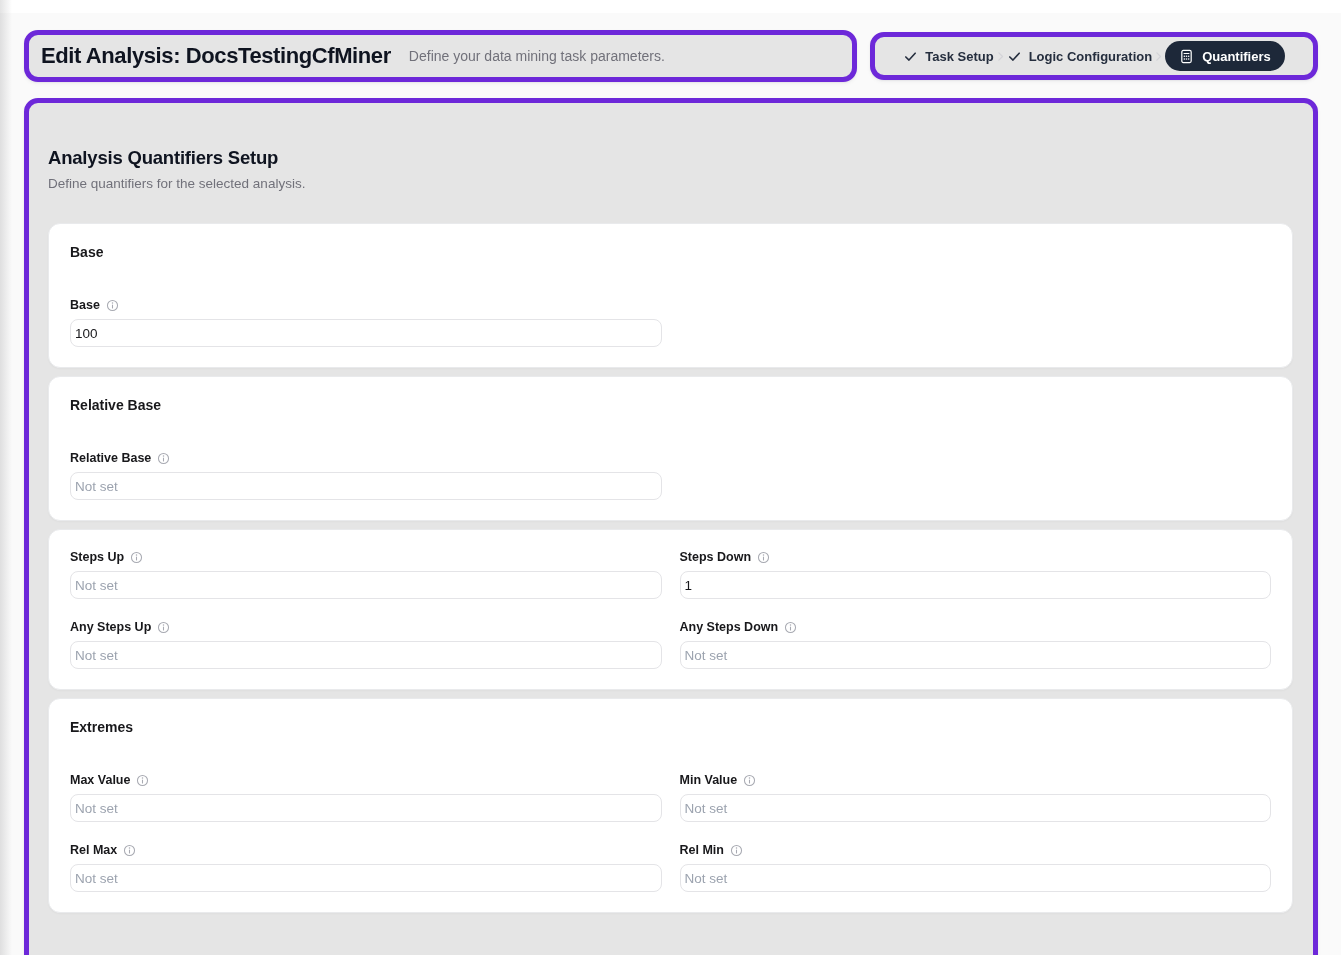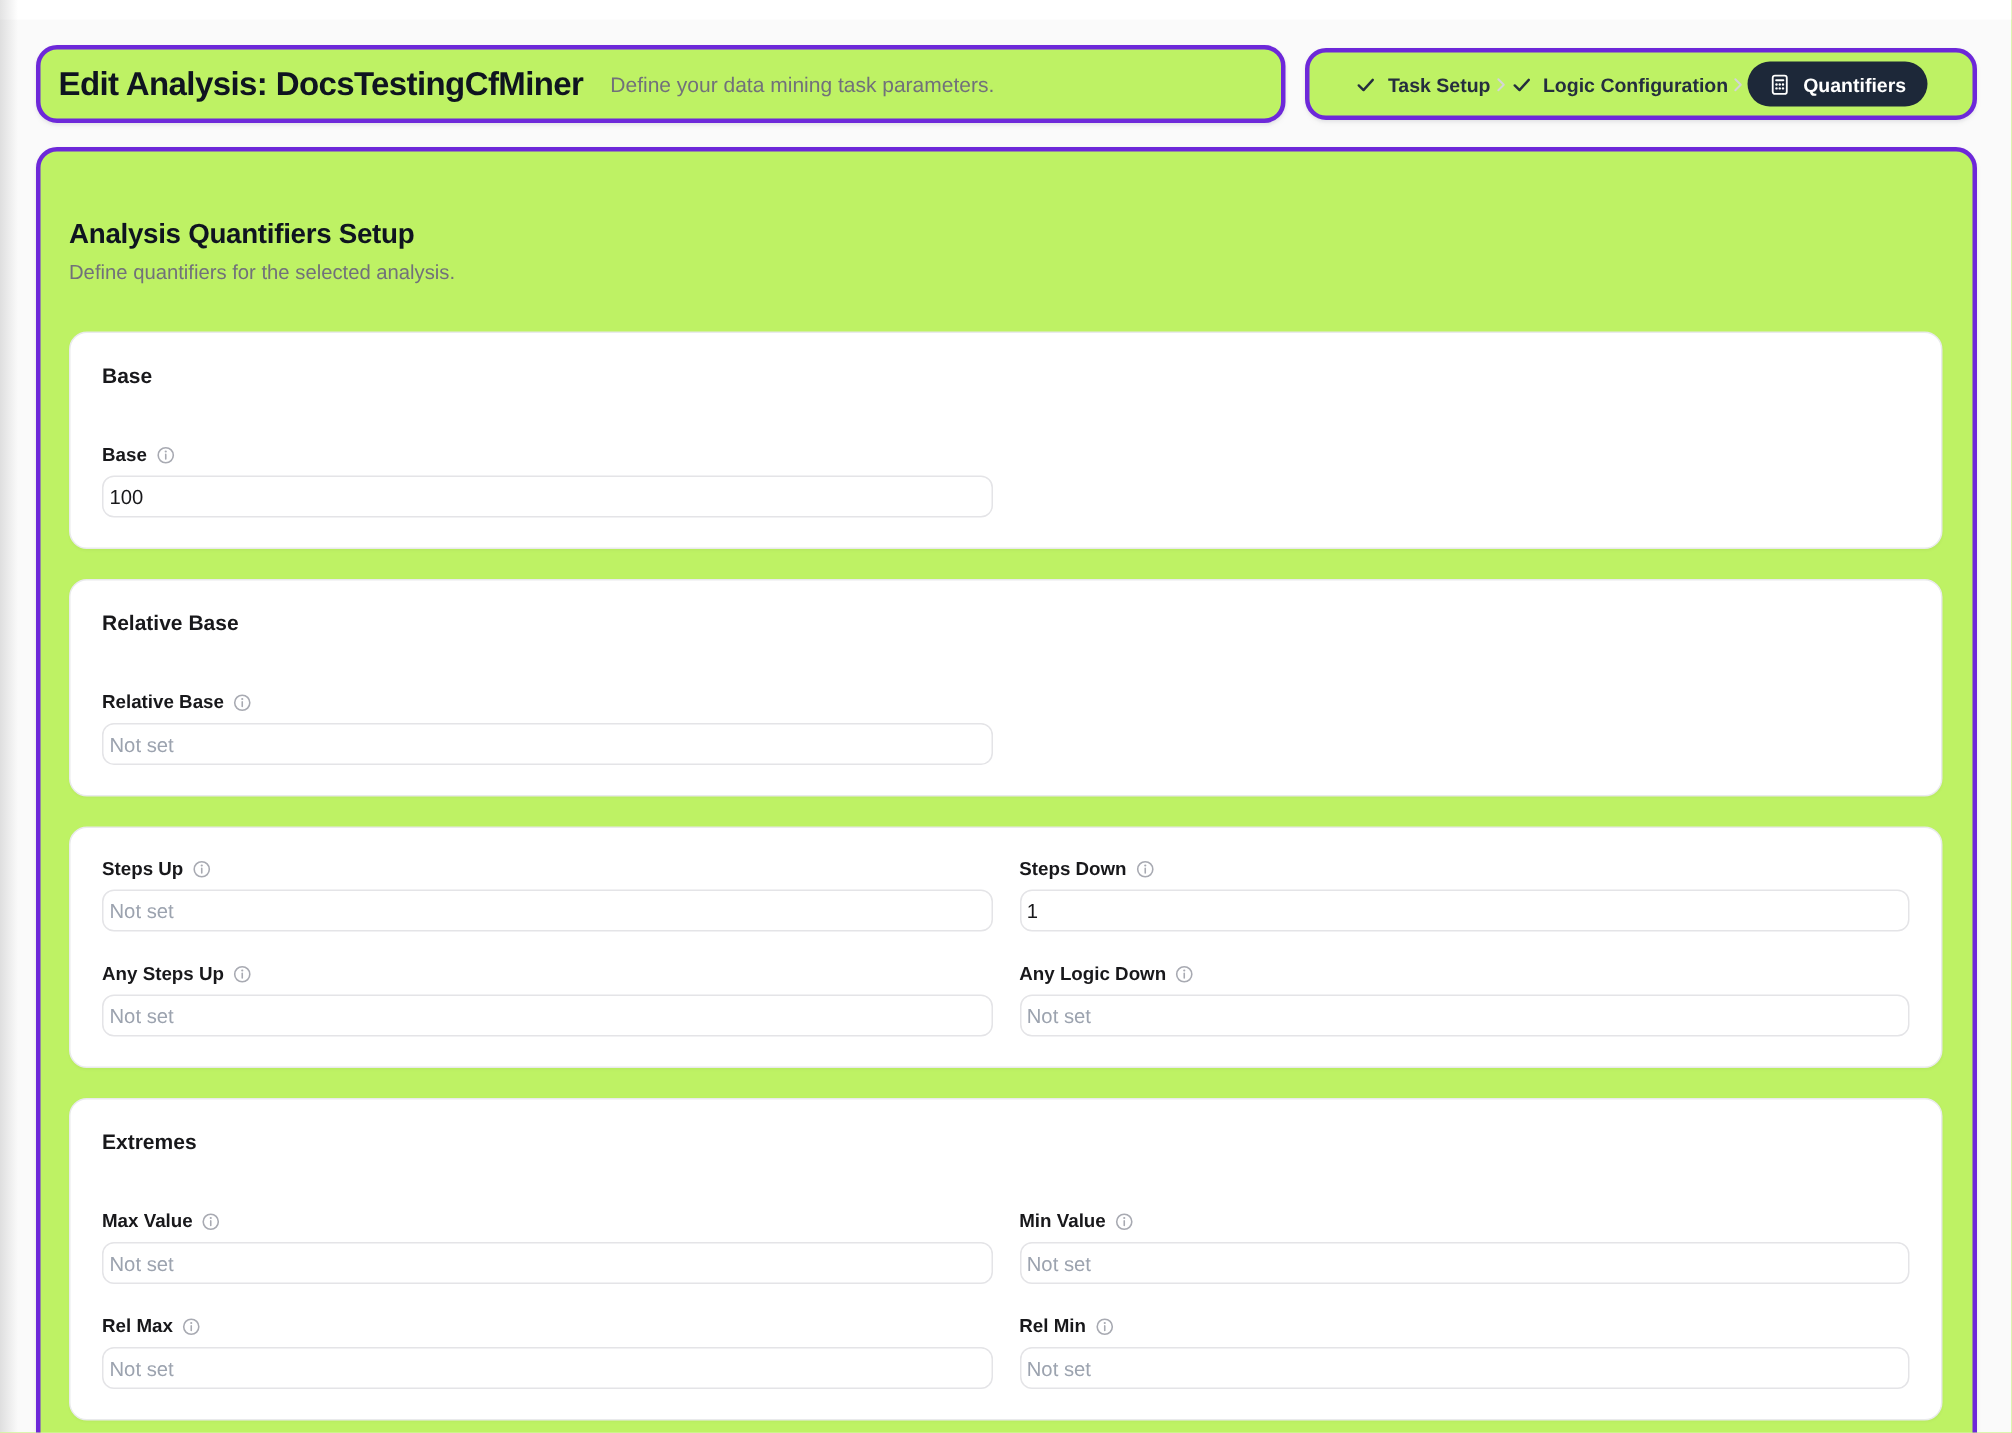--- a/index.html
+++ b/index.html
@@ -11,22 +11,22 @@
     position:relative;
   }
   .top-strip { position:absolute; top:0; left:0; right:0; height:13px; background:#ffffff; }
   .left-edge-shadow {
     position:absolute; left:0; top:0; width:12px; height:100%;
     background:linear-gradient(to right, rgba(24,24,27,0.12), rgba(24,24,27,0));
   }
   .content { position:relative; padding:30px 23px 0 24px; }
 
   .card {
-    background:#bef264;
-    border:3px solid #6d28d9;
+    background:#e5e5e5;
+    border:5px solid #6d28d9;
     box-shadow:0 1px 2px rgba(16,24,40,.06), 0 2px 4px rgba(16,24,40,.04);
   }
 
   .header-row { display:flex; gap:13px; align-items:flex-start; margin-bottom:16px; }
   .header-card {
     width:833px; height:52px; border-radius:14px;
     display:flex; align-items:center; gap:18px; padding:0 16px 0 12px;
   }
   .page-title { font-size:22px; font-weight:800; letter-spacing:-0.4px; color:#0f1420; white-space:nowrap; }
   .page-subtitle { font-size:14px; color:#71717a; white-space:nowrap; }
@@ -42,21 +42,21 @@
     background:#1d2839; color:#ffffff; border-radius:999px;
     height:30px; padding:0 14px; gap:8px;justify-content:center;
   }
 
   .main-card { border-radius:14px; padding:44px 20px 40px 19px; min-height:880px; }
   .main-heading { font-size:18.5px; font-weight:800; color:#0f1420; margin-bottom:7px; letter-spacing:-0.2px; }
   .main-subheading { font-size:13.5px; color:#71717a; margin-bottom:32px; }
 
   .group-card {
     border:1px solid #e9eaec; border-radius:12px; background:#fff;
-    padding:20px 21px; margin-bottom:20px;
+    padding:20px 21px; margin-bottom:8px;
     box-shadow:0 1px 2px rgba(16,24,40,.03);
   }
   .group-title { font-size:14px; font-weight:700; color:#18181b; margin-bottom:38px; }
 
   .fields-grid { display:grid; grid-template-columns:1fr 1fr; column-gap:18px; row-gap:21px; }
   .field label {
     display:flex; align-items:center; gap:6px;
     font-size:12.5px; font-weight:700; color:#18181b; margin-bottom:7px;
   }
   .info { color:#a8aab2; display:flex; cursor:pointer; }
@@ -208,21 +208,21 @@
                   <circle cx="8" cy="8" r="6.2" fill="none" stroke="currentColor" stroke-width="1.3"></circle>
                   <line x1="8" y1="7.3" x2="8" y2="11" stroke="currentColor" stroke-width="1.3" stroke-linecap="round"></line>
                   <circle cx="8" cy="4.9" r="0.9" fill="currentColor"></circle>
                 </svg>
             </span>
           </label>
           <input type="text" placeholder="Not set" style="">
         </div>
         <div class="field">
           <label>
-            <span>Any Logic Down</span>
+            <span>Any Steps Down</span>
             <span class="info">
               <svg width="13" height="13" viewBox="0 0 16 16">
                   <circle cx="8" cy="8" r="6.2" fill="none" stroke="currentColor" stroke-width="1.3"></circle>
                   <line x1="8" y1="7.3" x2="8" y2="11" stroke="currentColor" stroke-width="1.3" stroke-linecap="round"></line>
                   <circle cx="8" cy="4.9" r="0.9" fill="currentColor"></circle>
                 </svg>
             </span>
           </label>
           <input type="text" placeholder="Not set" style="">
         </div>

